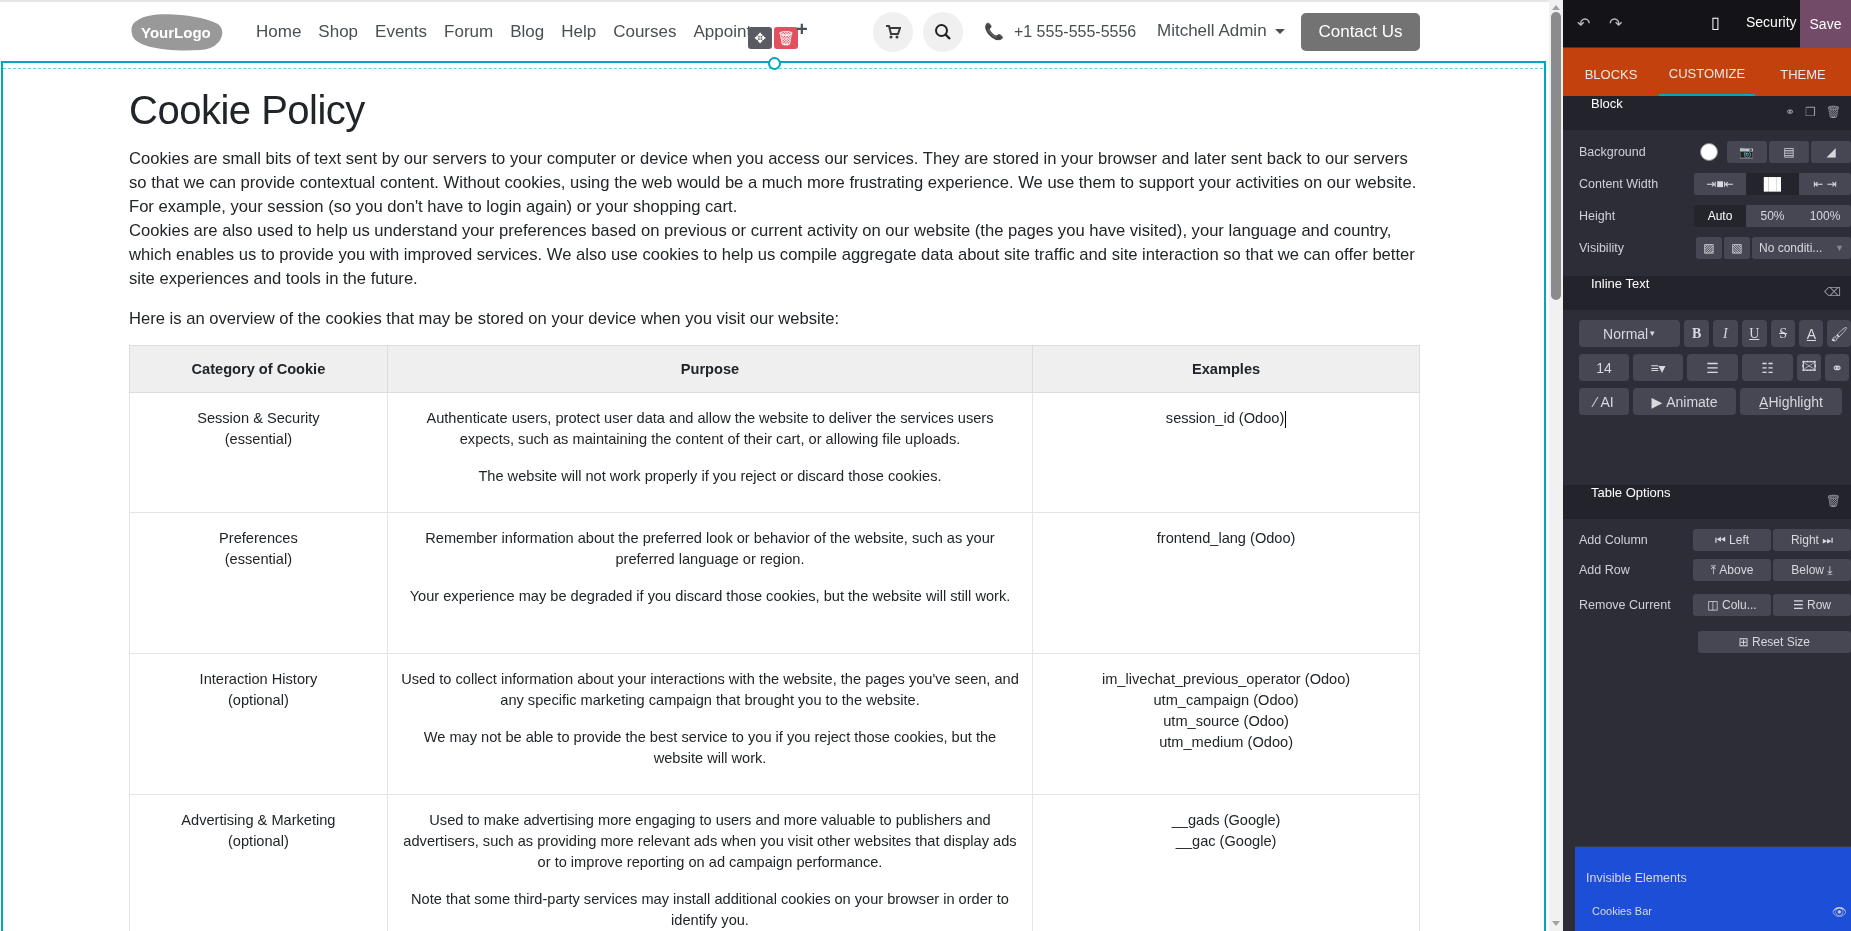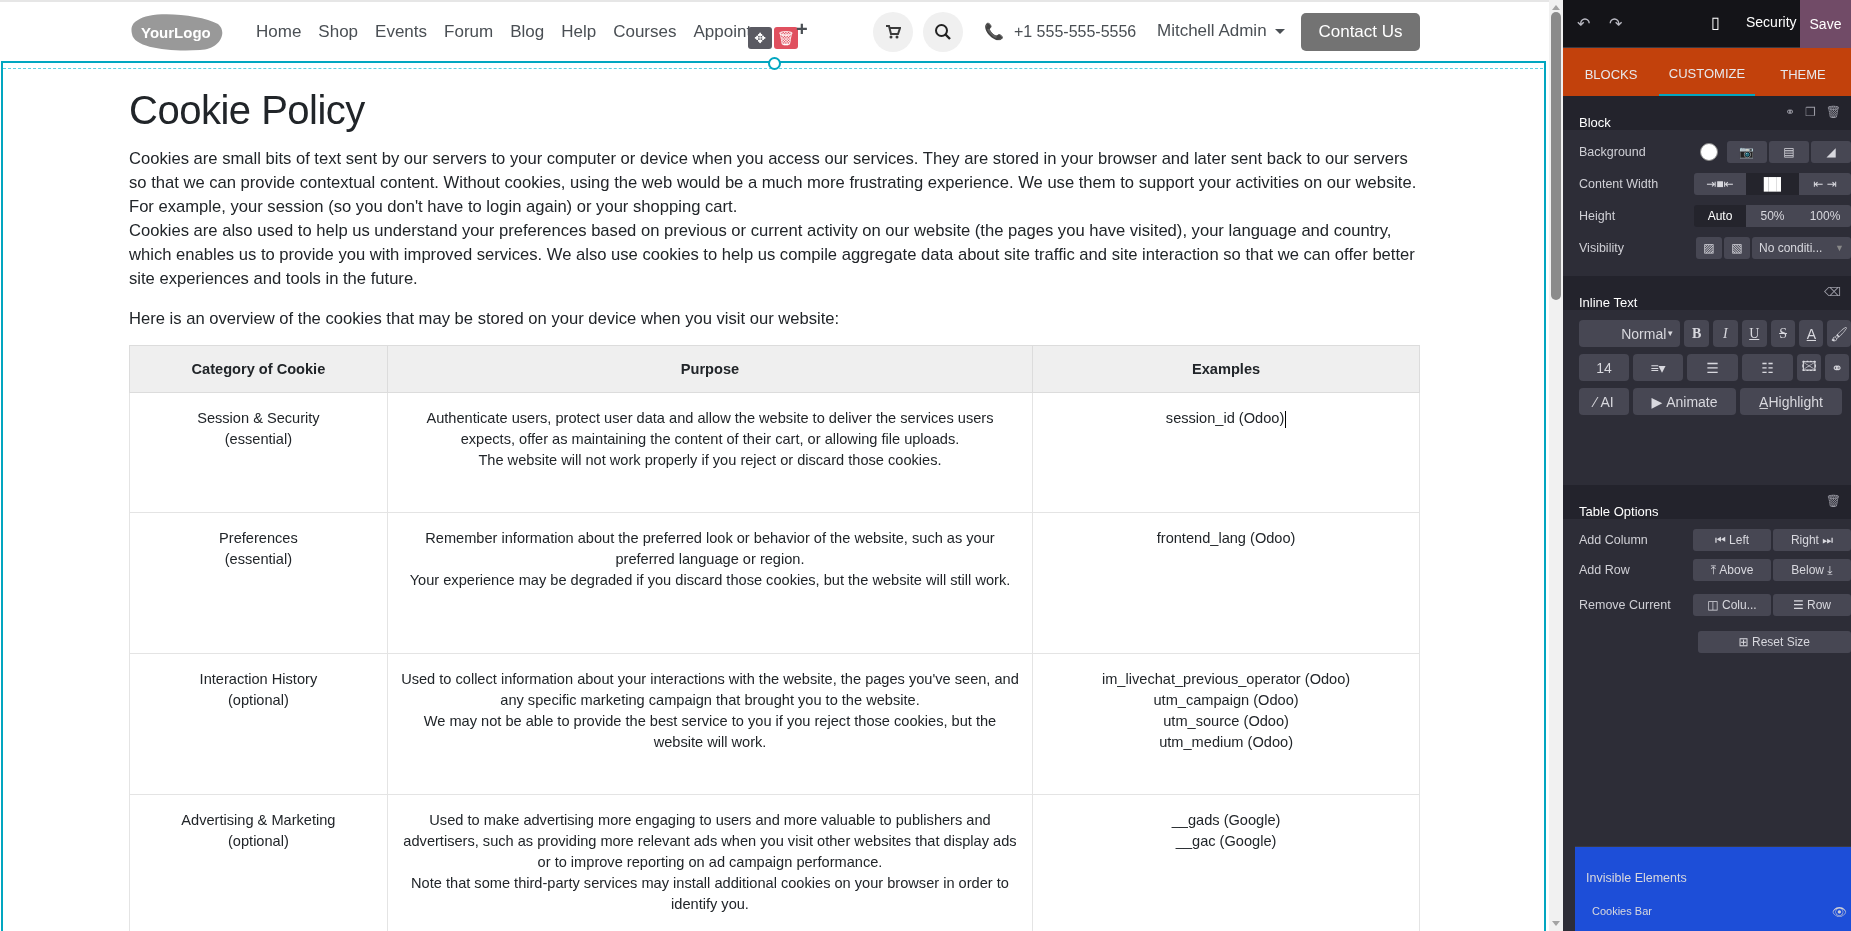--- a/index.html
+++ b/index.html
@@ -31,33 +31,33 @@
 .handle{position:absolute;left:768px;top:55px;width:13px;height:13px;border-radius:50%;background:#fff;border:2px solid #02a6c0}
 
 .content{position:absolute;left:129px;top:84px;width:1291px}
 h1{font-size:40px;font-weight:500;color:#212529;letter-spacing:-0.5px;margin-bottom:13px;line-height:48px}
 .para{font-size:16.6px;line-height:24px;color:#212529}
 .para p{margin:0}
 .overview{margin-top:16px;margin-bottom:14px;font-size:16.6px;line-height:24px}
 table{width:1291px;border-collapse:collapse;font-size:14.6px;color:#212529}
 th{background:#efefef;height:47px;font-weight:bold;border:1px solid #dcdcdc}
 td{border:1px solid #e4e4e4;vertical-align:top;text-align:center;padding:15px 12px 20px 12px;line-height:21px}
-td p+p{}
+td p+p{margin-top:16px}
 .col1{width:258px}.col2{width:646px}.col3{width:387px}
 .cursor{display:inline-block;width:1px;height:17px;background:#000;vertical-align:middle;margin-left:1px}
 
 #panel{position:absolute;left:1563px;top:0;width:288px;height:931px;background:#2d2d37;color:#d8d8de;font-size:13px}
 .ptop{height:48px;background:#141418;display:flex;align-items:center;position:relative;border-bottom:1px solid #3a3a44}
 .ptop .ico{position:absolute;color:#b9b9c2;font-size:16px}
 .discard{position:absolute;left:183px;top:14px;color:#fff;font-size:14px}
 .save{position:absolute;left:237px;top:0;width:51px;height:48px;background:#714b67;color:#fff;font-size:14px;display:flex;align-items:center;justify-content:center}
 .tabs{height:48px;background:#c2410c;display:flex;position:relative}
 .tab{flex:1;display:flex;align-items:center;justify-content:center;font-size:13px;color:#e8e8ec;padding-top:4px}
 .tab.active{border-bottom:2px solid #02a6c0}
-.sec-head{height:34px;background:#23232c;display:flex;align-items:flex-end;padding-left:16px;font-size:13px;color:#fff;position:relative}
+.sec-head{height:34px;background:#23232c;display:flex;align-items:flex-start;padding-left:28px;font-size:13px;color:#fff;position:relative}
 .sec-head .right{position:absolute;right:10px;top:9px;display:flex;gap:10px;color:#9b9ba5;font-size:12px}
 .row{display:flex;align-items:center;height:32px;padding-left:16px;position:relative}
 .row .lbl{width:105px;color:#d0d0d6;font-size:12.5px}
 .btngrp{display:flex;gap:2px}
 .b{background:#474753;color:#d8d8de;height:22px;display:flex;align-items:center;justify-content:center;font-size:12px;border-radius:3px}
 .b.dark{background:#24242c;color:#fff}
 .sec-body{padding:6px 0 8px 0}
 .inline-body{padding:10px 0 0 16px}
 .irow{display:flex;gap:4px;margin-bottom:7px}
 .ib{background:#474753;color:#d8d8de;height:27px;display:flex;align-items:center;justify-content:center;border-radius:4px;font-size:14px}
@@ -133,21 +133,21 @@
           <th class="col3">Examples</th>
         </tr>
       </thead>
       <tbody>
         <tr style="height:120px">
           <td>
               <div>Session &amp; Security</div>
               <div>(essential)</div>
             </td>
           <td>
-              <p>Authenticate users, protect user data and allow the website to deliver the services users expects, offer as maintaining the content of their cart, or allowing file uploads.</p>
+              <p>Authenticate users, protect user data and allow the website to deliver the services users expects, such as maintaining the content of their cart, or allowing file uploads.</p>
               <p>The website will not work properly if you reject or discard those cookies.</p>
             </td>
           <td><span>session_id (Odoo)</span><span class="cursor"></span></td>
         </tr>
         <tr style="height:141px">
           <td>
               <div>Preferences</div>
               <div>(essential)</div>
             </td>
           <td>
@@ -261,21 +261,21 @@
   </div>
 
   <div class="sec-head" style="margin-top:4px">
     <span>Inline Text</span>
     <span class="right">
         <span>⌫</span>
       </span>
   </div>
   <div class="inline-body" style="height:175px">
     <div class="irow">
-      <span class="ib" style="width:102px;justify-content:flex-end;padding:0 6px">
+      <span class="ib" style="width:102px;justify-content:center;padding:0 6px">
         <span>Normal</span>
         <span style="font-size:8px">▼</span>
       </span>
       <span class="ib" style="width:25px;font-weight:bold;font-family:'Liberation Serif',serif">B</span>
       <span class="ib" style="width:25px;font-style:italic;font-family:'Liberation Serif',serif">I</span>
       <span class="ib" style="width:25px;text-decoration:underline;font-family:'Liberation Serif',serif">U</span>
       <span class="ib" style="width:25px;text-decoration:line-through;font-family:'Liberation Serif',serif">S</span>
       <span class="ib" style="width:24px;text-decoration:underline">A</span>
       <span class="ib" style="width:24px">🖌</span>
     </div>

